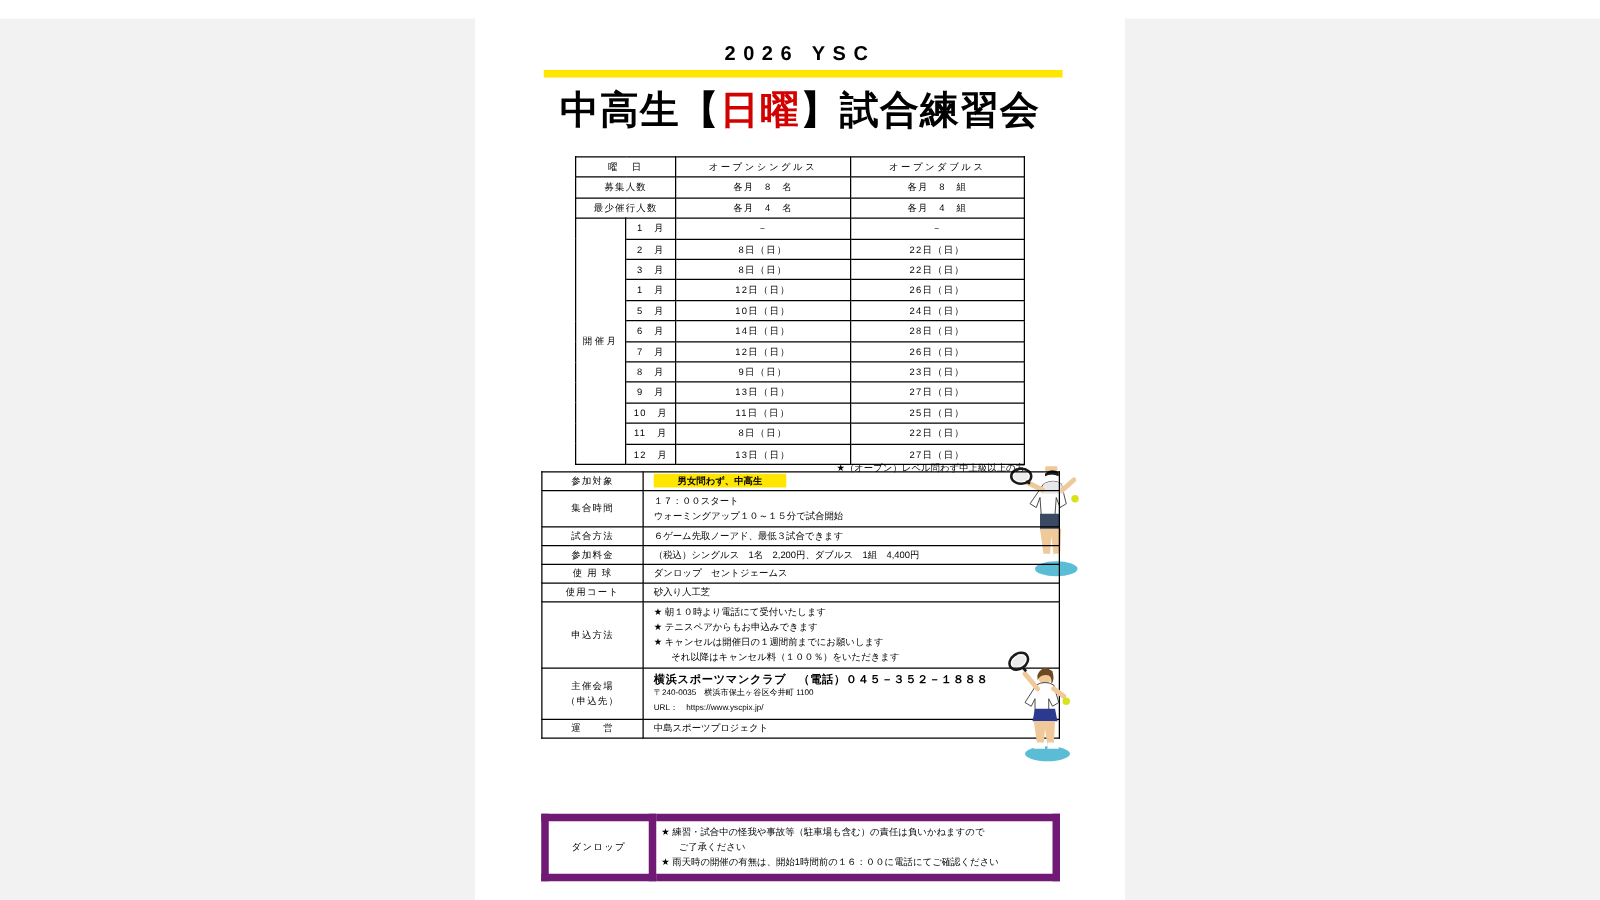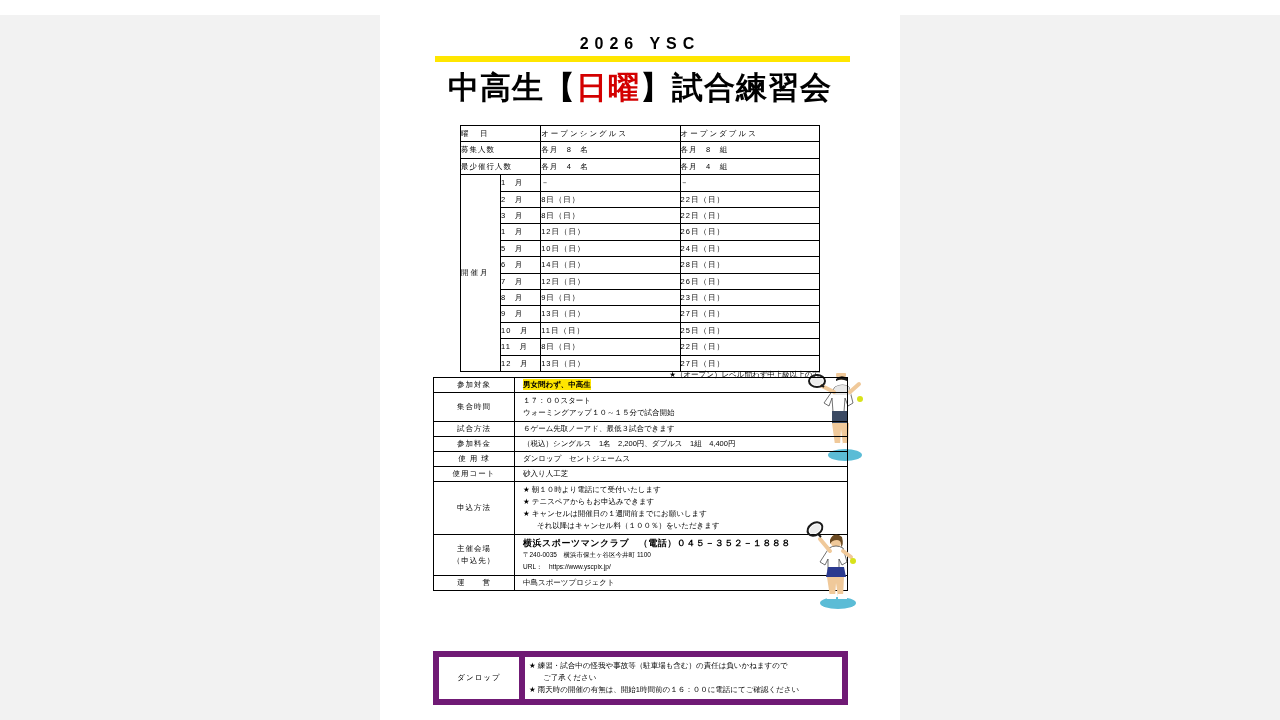--- a/index.html
+++ b/index.html
@@ -30,21 +30,21 @@
   .title-main .red{color:#d30000;}
   .title-main .brk{font-weight:bold;}
 
   
   .sched{
     position:absolute;left:80px;top:110px;width:360px;
     border-collapse:collapse;table-layout:fixed;
   }
   .sched td{
     border:1px solid #000;height:15.4px;line-height:15.4px;
-    font-size:7.5px;text-align:left;color:#000;padding:0;
+    font-size:7.5px;text-align:center;color:#000;padding:0;
     letter-spacing:1px;
   }
   .sched .c-left{width:60px;}
   .sched .c-mid{width:90px;}
   .sched .c-s{width:105px;}
   .sched .c-d{width:105px;}
   .sched .hdr{letter-spacing:2px;}
   .sched .monthlabel{letter-spacing:2px;}
 
   .note-open{
@@ -56,21 +56,21 @@
   .info{
     position:absolute;left:53px;top:362px;width:415px;
     border-collapse:collapse;table-layout:fixed;
   }
   .info td{
     border:1px solid #000;font-size:7.5px;color:#000;
     padding:2px 4px;vertical-align:middle;
   }
   .info .lab{width:72px;text-align:center;letter-spacing:1px;}
   .info .val{padding-left:8px;}
-  .hl{background:#ffe600;font-weight:bold;padding:1px 0;}
+  .hl{background:#ffe600;font-weight:bold;padding:1px 19px;}
   .line{display:block;line-height:12px;}
   .line.ind{padding-left:14px;}
   .big{font-size:9px;font-weight:bold;letter-spacing:0.5px;}
   .small{font-size:6.5px;}
 
   
   .caution{
     position:absolute;left:53px;top:636px;width:415px;
     border-collapse:collapse;table-layout:fixed;
   }

